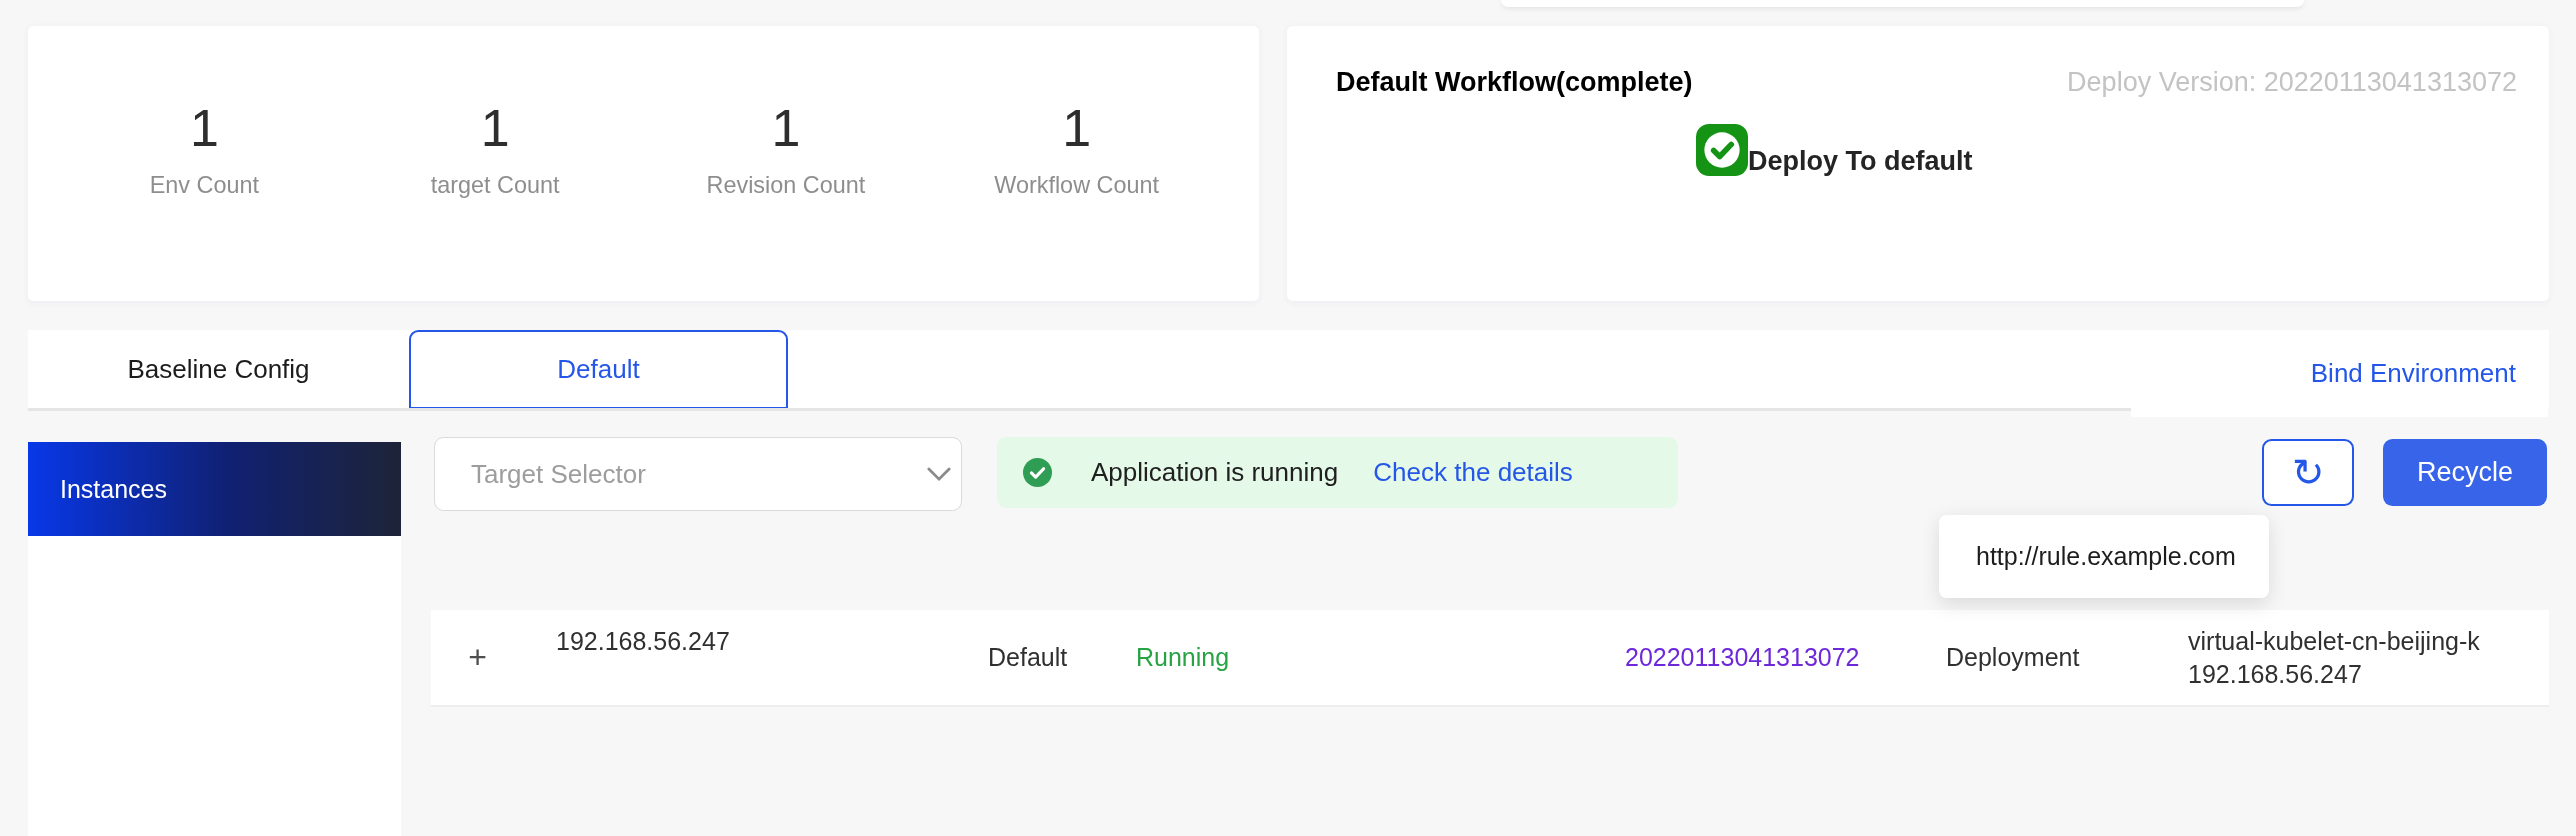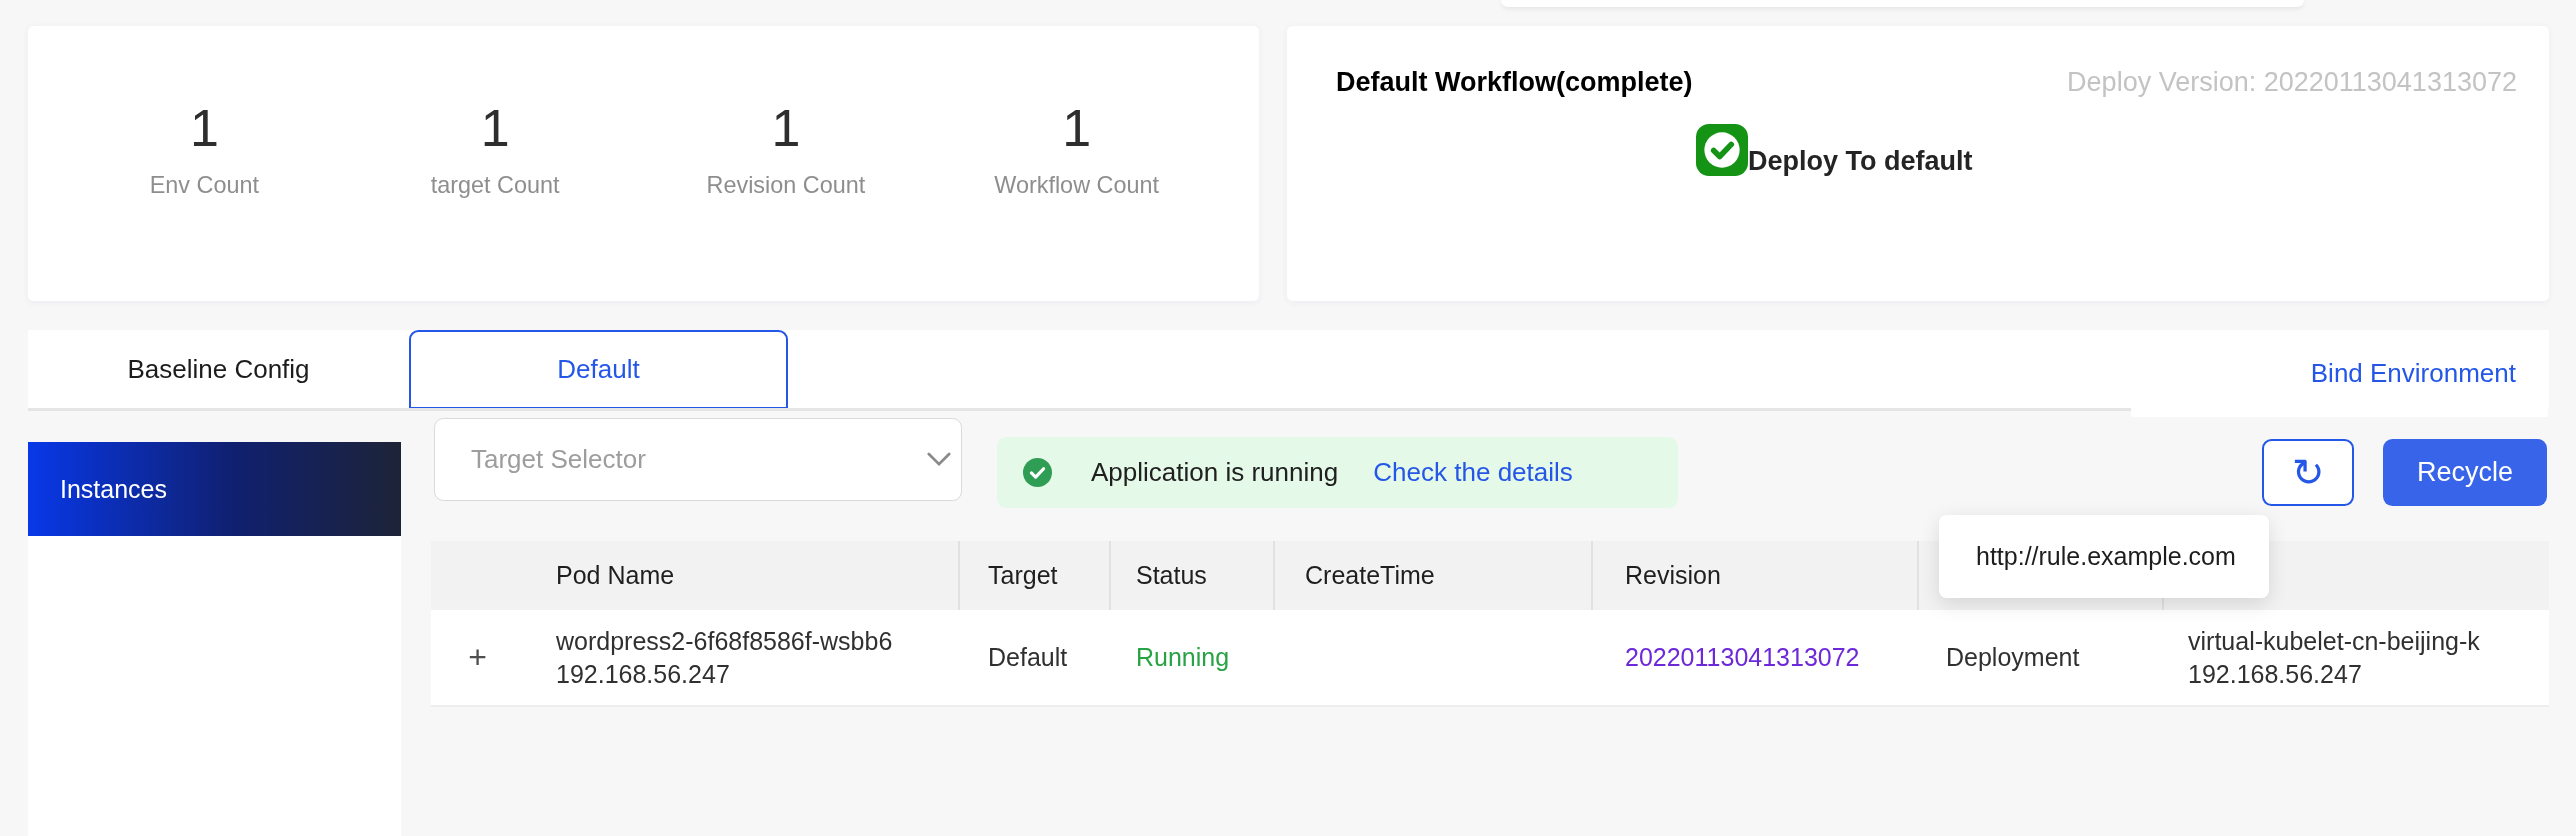--- a/index.html
+++ b/index.html
@@ -40,21 +40,21 @@
   .bind-env{font-size:26px;color:#2456e8;cursor:pointer;}
 
   
   .sidebar-item{left:28px;top:442px;width:373px;height:95px;
         background:linear-gradient(90deg,#0838e8 0%,#102070 55%,#1d2437 100%);
         color:#fff;display:flex;align-items:center;padding-left:32px;box-sizing:border-box;
         font-size:25px;cursor:pointer;}
   .sidebar-panel{left:28px;top:536px;width:373px;height:300px;background:#fff;}
 
   
-  .target-selector{left:434px;top:418px;width:528px;height:83px;background:#fff;border:1.9px solid #dadada;
+  .target-selector{left:434px;top:437px;width:528px;height:74px;background:#fff;border:1.9px solid #dadada;
         border-radius:9.4px;box-sizing:border-box;display:flex;align-items:center;
         padding:0 10px 0 36px;font-size:26px;color:#9d9d9d;cursor:pointer;}
   .chevron{margin-left:auto;display:flex;}
   .banner{left:997px;top:437px;width:681px;height:71px;background:#e4f9e7;border-radius:9.4px;
         display:flex;align-items:center;padding-left:26px;box-sizing:border-box;gap:24px;}
   .banner-text{font-size:26px;color:#202020;margin-left:15px;}
   .banner-link{font-size:26px;color:#2456e8;margin-left:11.2px;cursor:pointer;}
   .btn{display:flex;align-items:center;justify-content:center;border-radius:9.4px;box-sizing:border-box;
        font-size:27px;cursor:pointer;}
   .btn-service{left:1939px;top:439px;width:289px;height:67px;border:2.8px solid #2456e8;background:#f2f7fe;
@@ -155,38 +155,24 @@
 
   <div class="abs btn btn-refresh">
     <span class="refresh-glyph">↻</span>
   </div>
   <div class="abs btn btn-recycle">Recycle</div>
 
   <div class="abs dropdown">
     <span>http://rule.example.com</span>
   </div>
 
-  <div class="abs thead">
-    <div class="th" style="left:125px">Pod Name</div>
-    <div class="th" style="left:557px">Target</div>
-    <div class="th" style="left:705px">Status</div>
-    <div class="th" style="left:874px">CreateTime</div>
-    <div class="th" style="left:1194px">Revision</div>
-    <div class="hdiv" style="left:527px"></div>
-    <div class="hdiv" style="left:678px"></div>
-    <div class="hdiv" style="left:842px"></div>
-    <div class="hdiv" style="left:1160px"></div>
-    <div class="hdiv" style="left:1486px"></div>
-    <div class="hdiv" style="left:1731px"></div>
-  </div>
 
   <div class="abs trow">
     <div class="td td-single expander">+</div>
     <div class="td td-two" style="left:125px">
-      <div>wordpress2-6f68f8586f-wsbb6</div>
       <div>192.168.56.247</div>
     </div>
     <div class="td td-single" style="left:557px">Default</div>
     <div class="td td-single status-running" style="left:705px">Running</div>
     <div class="td td-single link-blue" style="left:1194px">20220113041313072</div>
     <div class="td td-single" style="left:1515px">Deployment</div>
     <div class="td td-two" style="left:1757px">
       <div>virtual-kubelet-cn-beijing-k</div>
       <div>192.168.56.247</div>
     </div>

